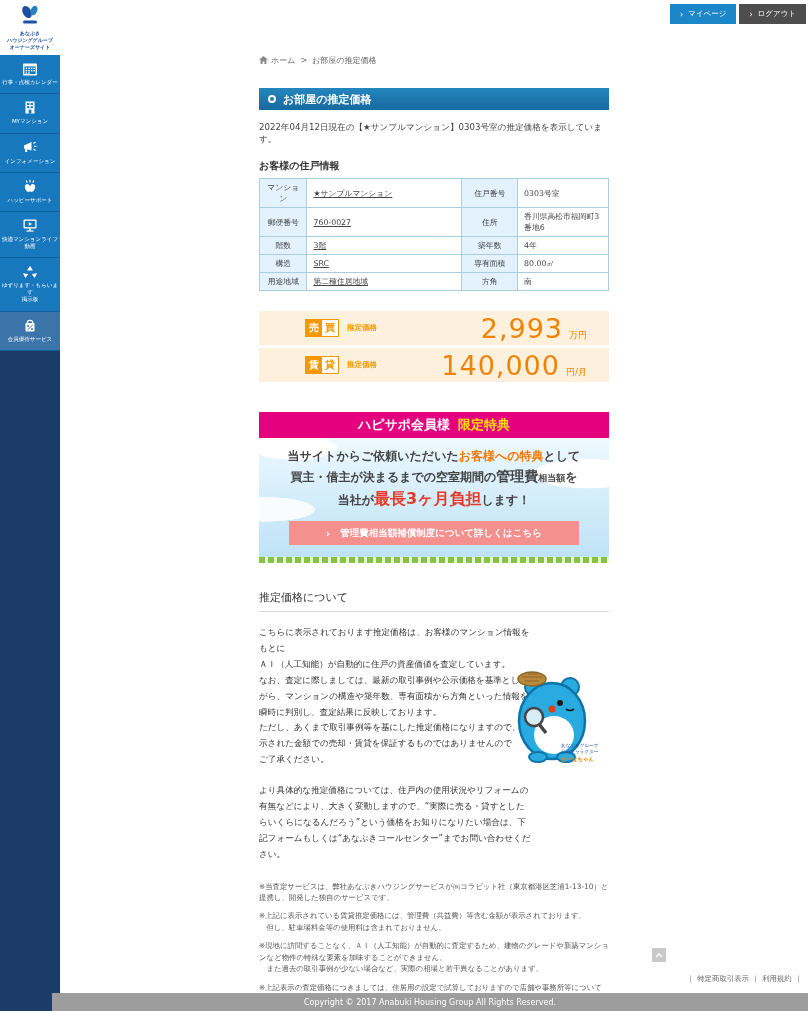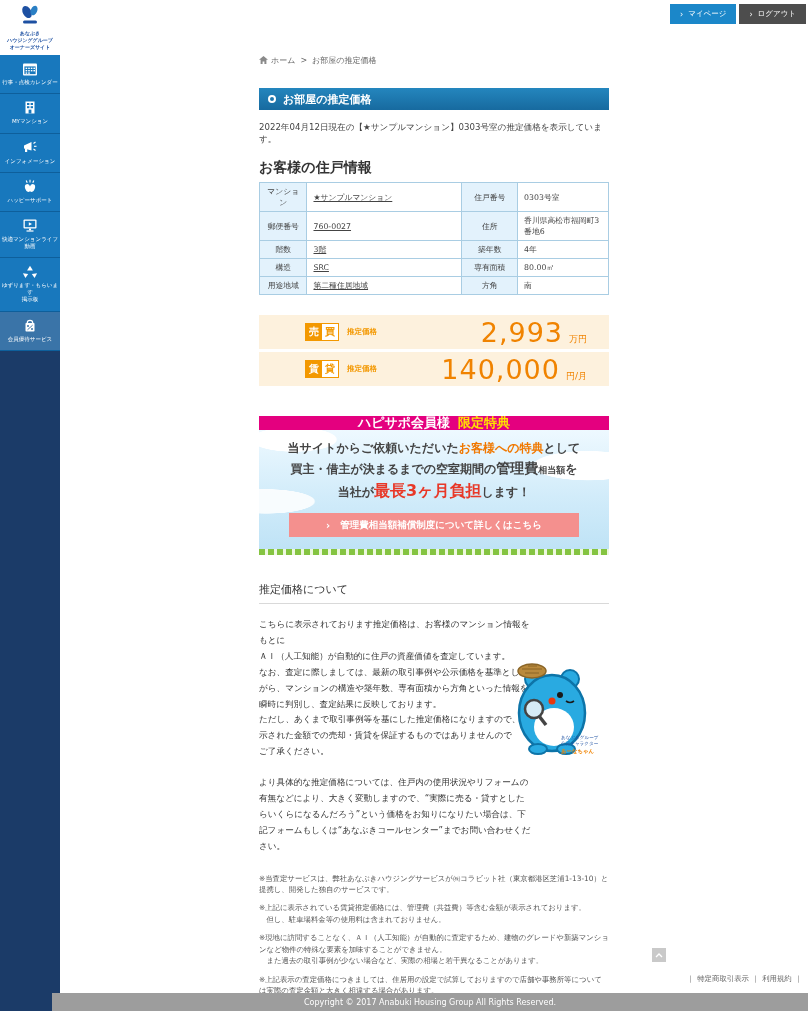--- a/index.html
+++ b/index.html
@@ -24,39 +24,39 @@
   .hbtn-mypage { background:#1b87c9; }
   .hbtn-logout { background:#4d4d4d; }
   
   .breadcrumb { position:absolute; left:259px; top:55px; display:flex; align-items:center; gap:5px; font-size:8px; color:#666; }
   .crumb-home { display:flex; align-items:center; gap:3px; cursor:pointer; }
   
   .main { position:absolute; left:259px; top:88px; width:350px; }
   .title-bar { height:22px; background:linear-gradient(180deg,#2486be,#176a9f); display:flex; align-items:center; gap:7px; padding:0 9px; color:#fff; font-weight:bold; font-size:11px; }
   .circle-icon { width:8px; height:8px; border:2px solid #fff; border-radius:50%; flex:0 0 auto; }
   .intro { margin-top:12px; font-size:8.6px; color:#444; }
-  .unit-heading { margin-top:13px; font-size:14px; font-weight:bold; color:#333; }
+  .unit-heading { margin-top:13px; font-size:10px; font-weight:bold; color:#333; }
   table.unit { margin-top:5px; border-collapse:collapse; width:100%; }
   table.unit td { border:1px solid #a9cde3; font-size:7.8px; padding:3px 6px; color:#444; }
   td.lab { background:#e3f2fc; text-align:center; }
   td.c1 { width:46px; } td.c2 { width:150px;text-decoration:underline; } td.c3 { width:54px; } td.c4 { width:88px;margin-left:21px; }
   
   .prices { margin-top:20px; }
   .price-row { background:#fdf1dd; height:34px; display:flex; align-items:center; padding:0 22px 0 46px; margin-bottom:3px; }
   .badge { display:flex; border:1px solid #f39800; background:#fff; }
   .badge span { width:16px; height:16px; display:flex; align-items:center; justify-content:center; font-size:10px; font-weight:bold; }
   .badge .b1 { background:#f39800; color:#fff; }
   .badge .b2 { background:#fff; color:#f39800; }
   .price-label { font-size:7.5px; color:#f39800; font-weight:bold; margin-left:8px; }
   .price-num-wrap { margin-left:auto; display:flex; align-items:baseline; gap:6px; color:#f08300; }
   .price-value { font-size:27px; letter-spacing:1px; }
   .price-unit { font-size:9px; }
   
   .banner { margin-top:30px; }
-  .banner-head { height:14px; background:#e4007f; display:flex; align-items:center; justify-content:center; gap:8px; font-size:13px; font-weight:bold; color:#fff; }
+  .banner-head { height:26px; background:#e4007f; display:flex; align-items:center; justify-content:center; gap:8px; font-size:13px; font-weight:bold; color:#fff; }
   .banner-head .accent { color:#ffe100; }
   .banner-body {
     text-align:center; padding:9px 0 12px;
     background-image:
       radial-gradient(ellipse 70px 20px at 10% 8%, #fff 60%, rgba(255,255,255,0) 62%),
       radial-gradient(ellipse 90px 24px at 94% 30%, #fff 60%, rgba(255,255,255,0) 62%),
       radial-gradient(ellipse 80px 20px at 2% 60%, rgba(255,255,255,.85) 60%, rgba(255,255,255,0) 62%),
       linear-gradient(180deg,#eef9ff 0%,#d2ecfa 55%,#bfe3f6 100%);
   }
   .bline { font-size:12px; font-weight:bold; color:#444; line-height:1.55; }

